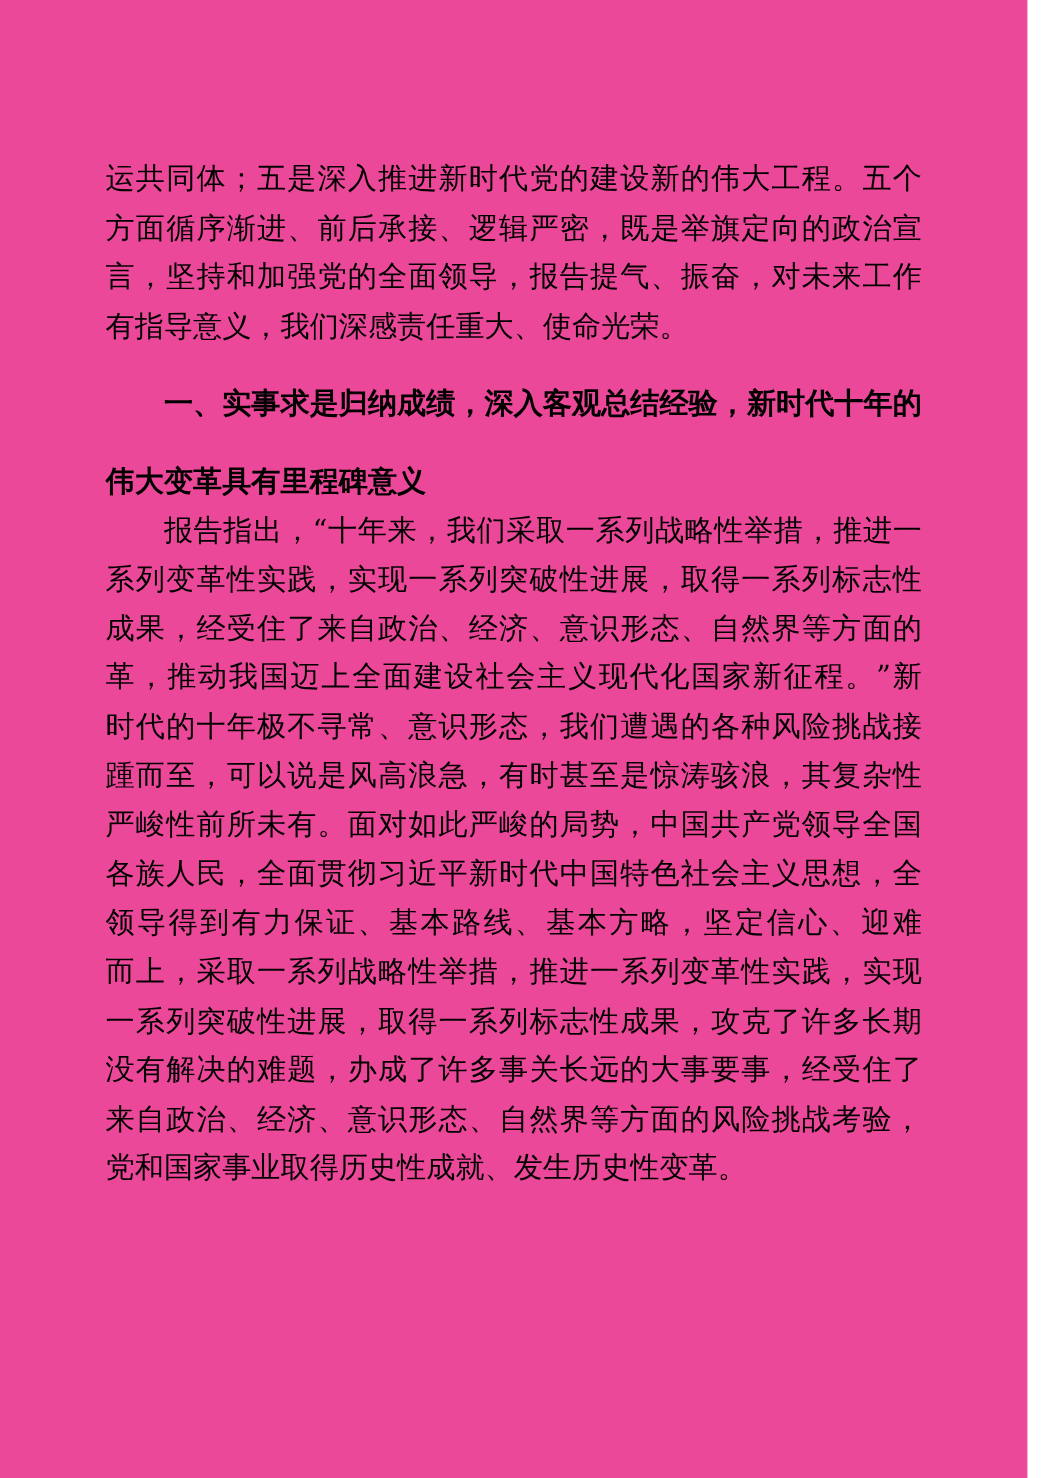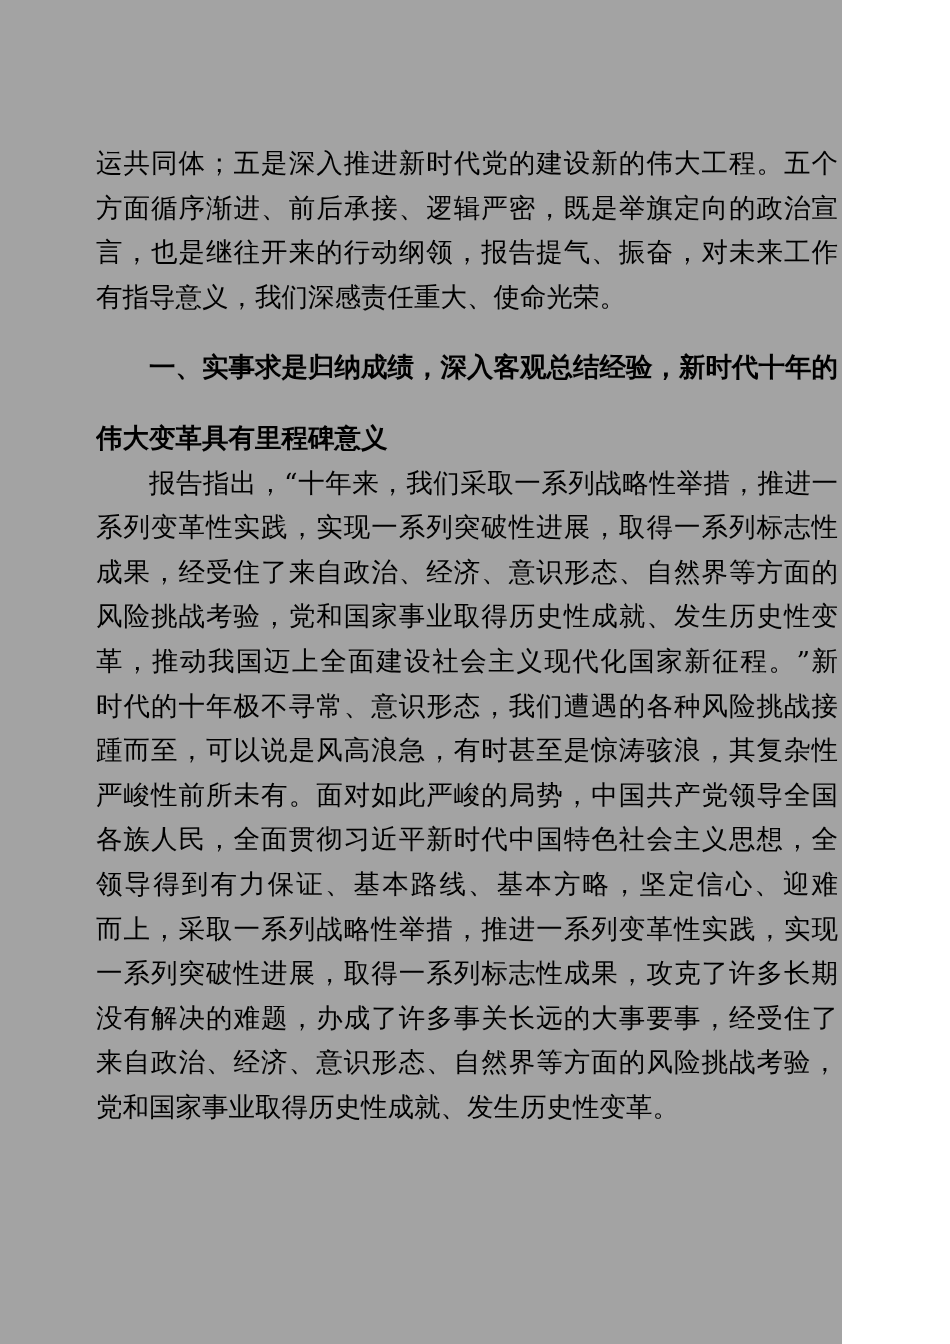--- a/index.html
+++ b/index.html
@@ -2,23 +2,23 @@
 <html lang="zh"><head>
 <meta charset="utf-8">
 <style>
   html, body {
     margin: 0;
     padding: 0;
     background: #ffffff;
   }
   .page {
     position: relative;
-    width: 842px;
+    width: 934px;
     height: 1344px;
-    background: #a3a3a3;
+    background: #ec4899;
     overflow: hidden;
     box-sizing: border-box;
   }
   .content {
     position: absolute;
     top: 141px;
     left: 96px;
     width: 742px;
     color: #000000;
     font-family: "DejaVu Serif", "Liberation Serif", serif;
@@ -51,34 +51,33 @@
 </style>
 </head>
 <body>
 
 <div class="page">
   <div class="content">
 
     <div class="block">
       <div class="line">运共同体；五是深入推进新时代党的建设新的伟大工程。五个</div>
       <div class="line">方面循序渐进、前后承接、逻辑严密，既是举旗定向的政治宣</div>
-      <div class="line">言，也是继往开来的行动纲领，报告提气、振奋，对未来工作</div>
+      <div class="line">言，坚持和加强党的全面领导，报告提气、振奋，对未来工作</div>
       <div class="line last">有指导意义，我们深感责任重大、使命光荣。</div>
     </div>
 
     <div class="block heading">
       <div class="line indent">一、实事求是归纳成绩，深入客观总结经验，新时代十年的</div>
       <div class="line last">伟大变革具有里程碑意义</div>
     </div>
 
     <div class="block">
       <div class="line indent">报告指出，“十年来，我们采取一系列战略性举措，推进一</div>
       <div class="line">系列变革性实践，实现一系列突破性进展，取得一系列标志性</div>
       <div class="line">成果，经受住了来自政治、经济、意识形态、自然界等方面的</div>
-      <div class="line">风险挑战考验，党和国家事业取得历史性成就、发生历史性变</div>
       <div class="line">革，推动我国迈上全面建设社会主义现代化国家新征程。”新</div>
       <div class="line">时代的十年极不寻常、意识形态，我们遭遇的各种风险挑战接</div>
       <div class="line">踵而至，可以说是风高浪急，有时甚至是惊涛骇浪，其复杂性</div>
       <div class="line">严峻性前所未有。面对如此严峻的局势，中国共产党领导全国</div>
       <div class="line">各族人民，全面贯彻习近平新时代中国特色社会主义思想，全</div>
       <div class="line">领导得到有力保证、基本路线、基本方略，坚定信心、迎难</div>
       <div class="line">而上，采取一系列战略性举措，推进一系列变革性实践，实现</div>
       <div class="line">一系列突破性进展，取得一系列标志性成果，攻克了许多长期</div>
       <div class="line">没有解决的难题，办成了许多事关长远的大事要事，经受住了</div>
       <div class="line">来自政治、经济、意识形态、自然界等方面的风险挑战考验，</div>

